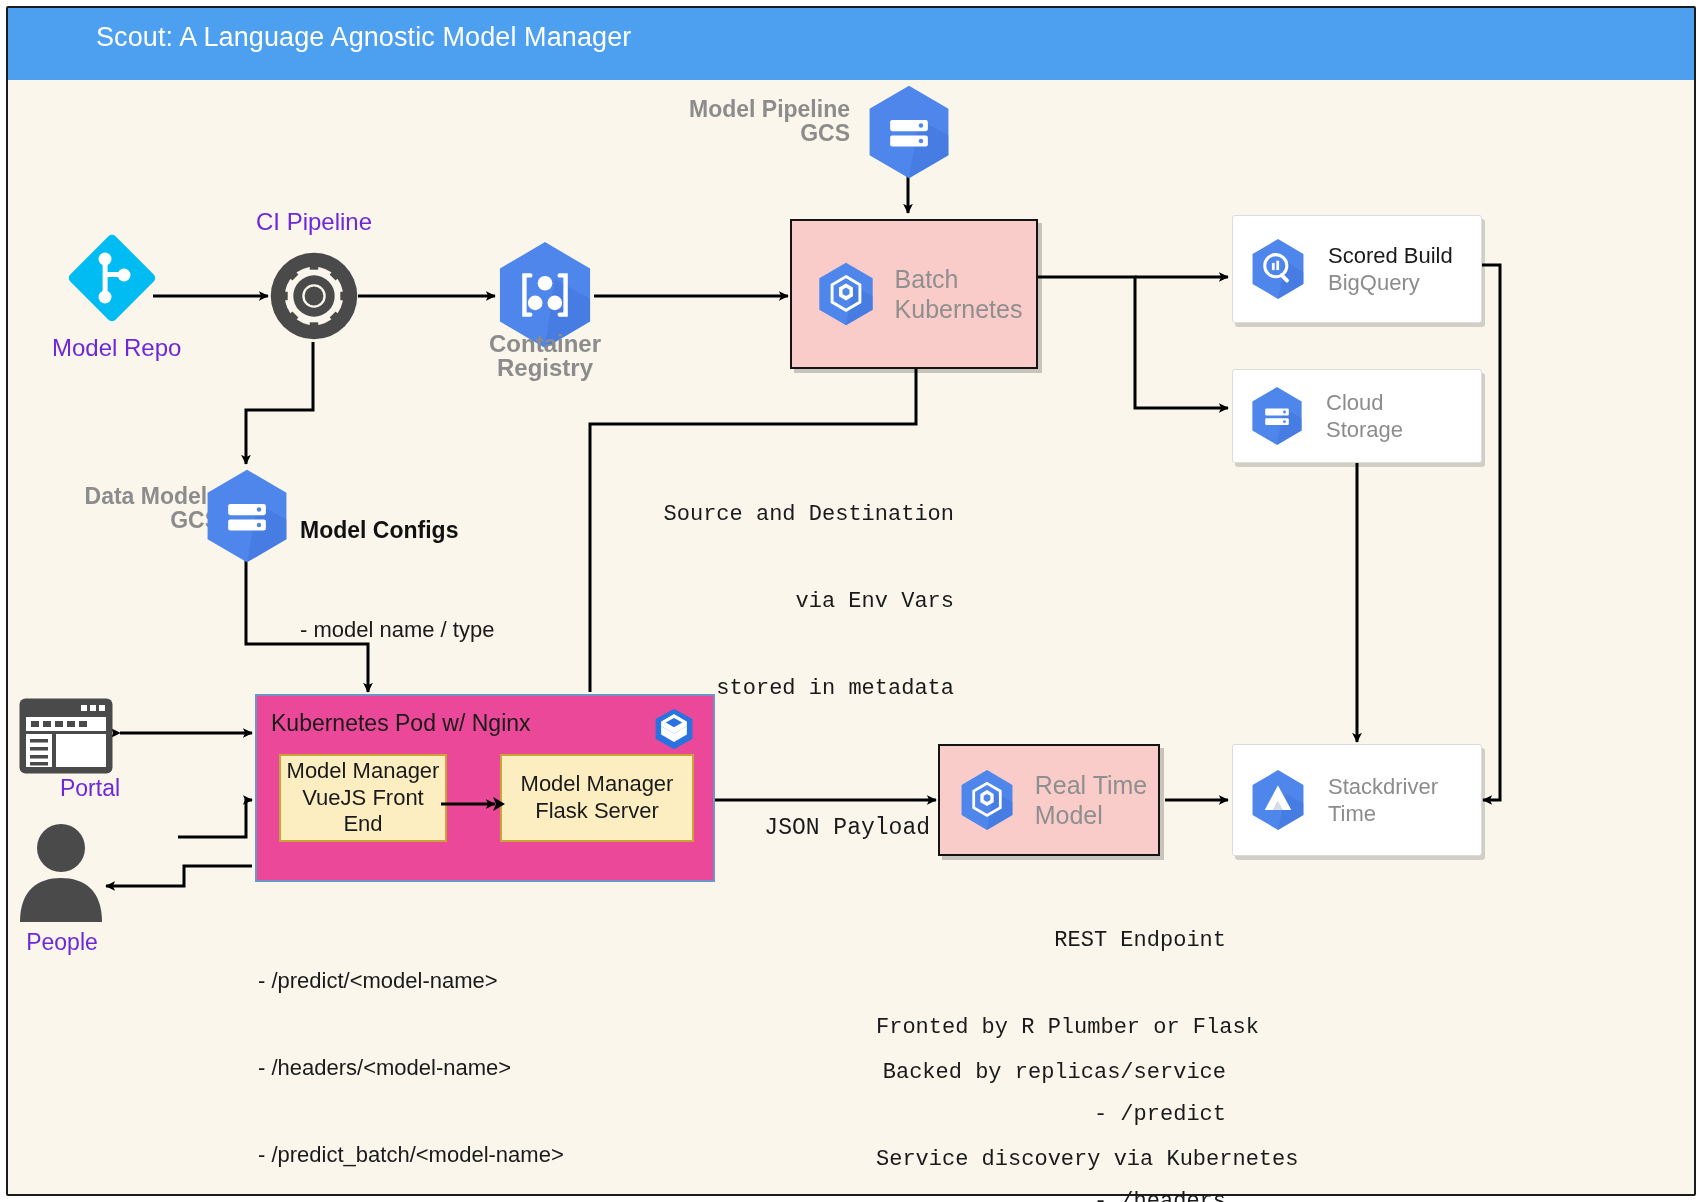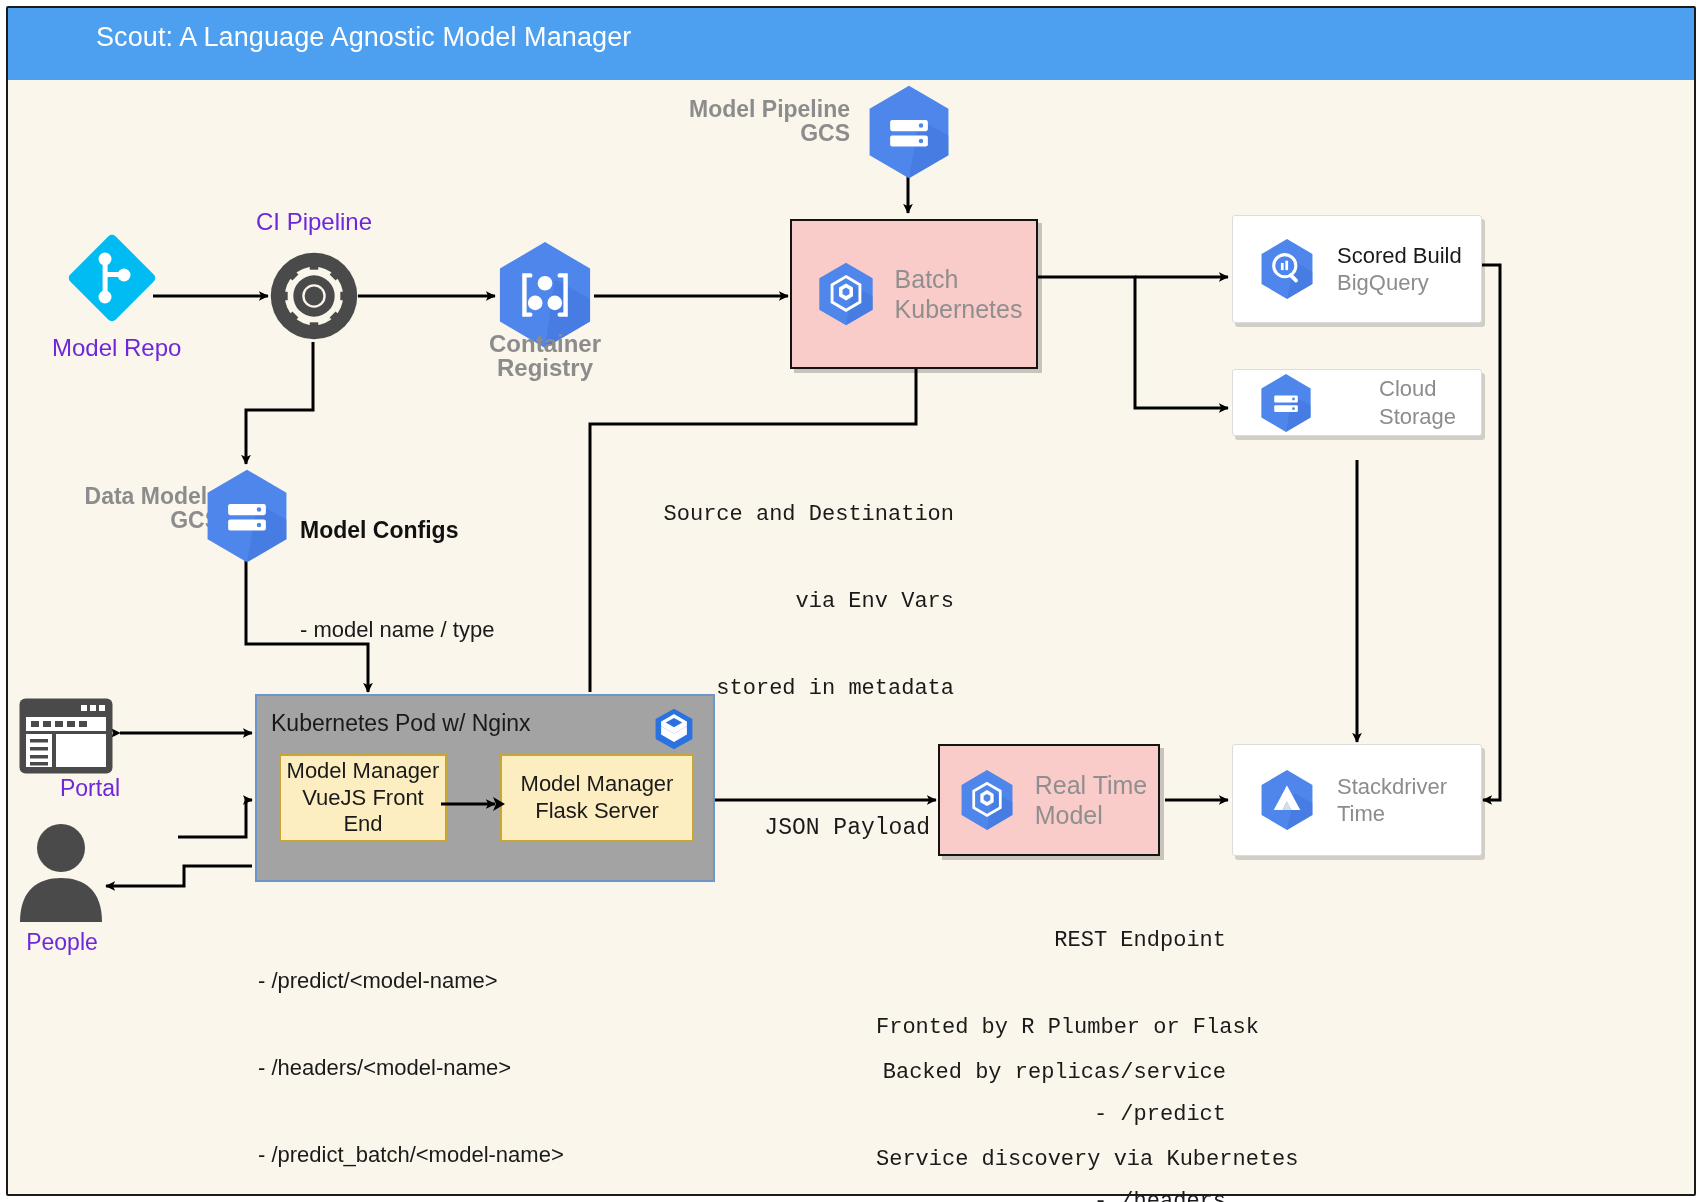--- a/index.html
+++ b/index.html
@@ -69,21 +69,21 @@
   }
   .lbl-dark { color: #6d28d9; }
   .lbl-gray { color: #8c8c8c; font-weight: bold; }
   .gcard {
     background: #ffffff;
     border: 1px solid #dcdcdc;
     border-radius: 3px;
     box-shadow: 3px 4px 0 0 rgba(0,0,0,0.16);
     display: flex;
     align-items: center;
-    padding-left: 26px;
+    padding-left: 17px;
   }
   .gcard-text {
     margin-left: 22px;
     line-height: 1.24;
     font-size: 22px;
   }
   .gcard-text .l1 { color: #1a1a1a; }
   .gcard-text .l1.gray { color: #8c8c8c; }
   .gcard-text .l2 { color: #8c8c8c; }
   .pinkbox {
@@ -95,21 +95,21 @@
     justify-content: center;
   }
   .pinkbox .pb-text {
     color: #8f8f8f;
     font-size: 25px;
     line-height: 1.22;
     margin-left: 20px;
     text-align: left;
   }
   .podbox {
-    background: #a3a3a3;
+    background: #ec4899;
     border: 2px solid #6b96c9;
   }
   .pod-title {
     position: absolute;
     left: 14px;
     top: 14px;
     font-size: 23px;
     color: #1a1a1a;
     white-space: nowrap;
   }
@@ -341,21 +341,21 @@
         <rect x="39" y="45" width="5" height="13"></rect>
         <rect x="47" y="41" width="5" height="17"></rect>
       </g>
     </svg>
     <div class="gcard-text">
       <div class="l1">Scored Build</div>
       <div class="l2">BigQuery</div>
     </div>
   </div>
 
-  <div class="node gcard" style="left:1232px; top:369px; width:250px; height:67px;gap:44px;">
+  <div class="node gcard" style="left:1232px; top:369px; width:250px; height:94px;">
     <svg width="54" height="60" viewBox="0 0 100 112" style="flex:0 0 auto;">
       <polygon points="50,2 96,29 96,83 50,110 4,83 4,29" fill="#4f86eb"></polygon>
       <polygon points="50,110 96,83 96,60 62,42" fill="#3d72d6" opacity="0.45"></polygon>
       <g fill="#ffffff">
         <rect x="28" y="42" width="44" height="13" rx="2.5"></rect>
         <rect x="28" y="60" width="44" height="13" rx="2.5"></rect>
       </g>
       <g fill="#4f86eb">
         <circle cx="64" cy="48.5" r="2.6"></circle>
         <circle cx="64" cy="66.5" r="2.6"></circle>

